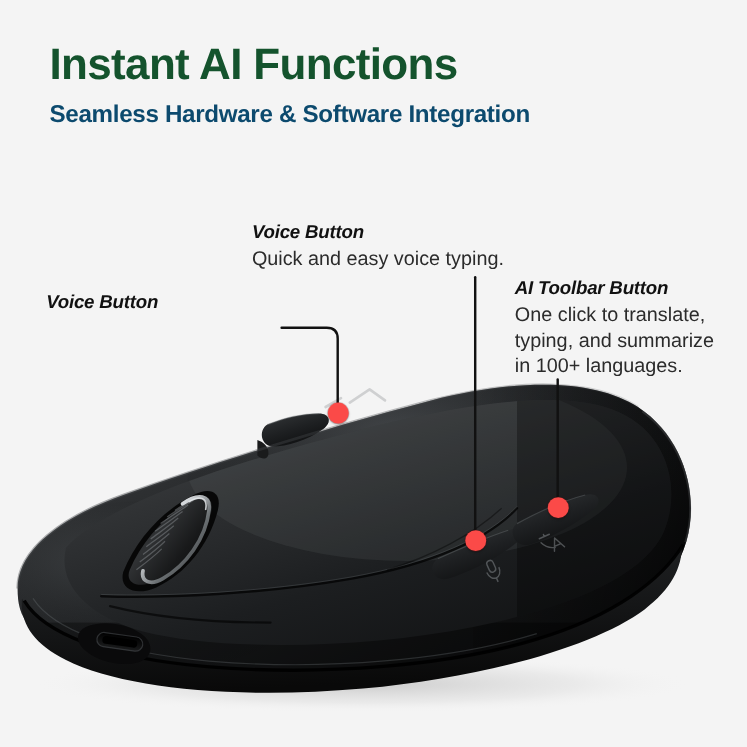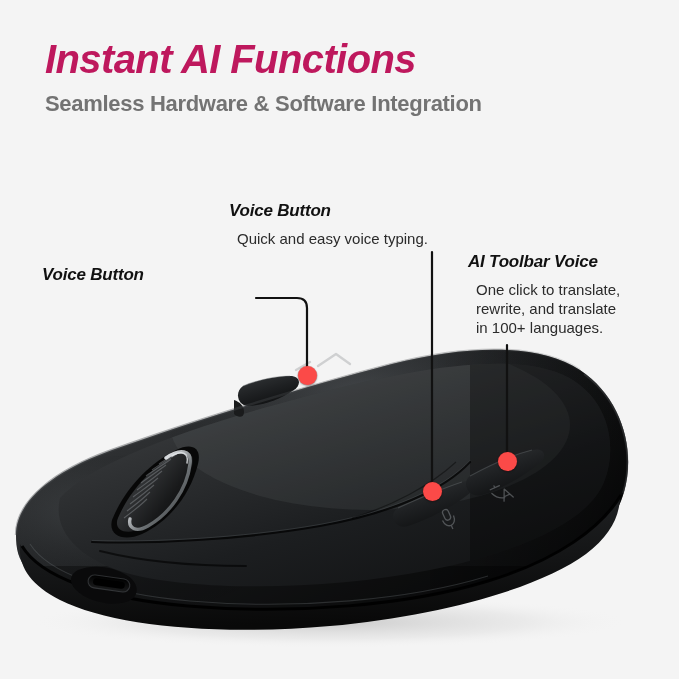--- a/index.html
+++ b/index.html
@@ -9,38 +9,38 @@
     font-family:"Liberation Sans","DejaVu Sans",sans-serif;
     -webkit-font-smoothing:antialiased;
     overflow:hidden;
     position:relative;
   }
   .stage{position:absolute;inset:0;width:679px;height:679px;}
 
   
   .headline{
     position:absolute;left:45px;top:36px;
-    font-size:40px;font-weight:700;color:#be185d;
-    letter-spacing:-0.6px;line-height:1.15;white-space:nowrap;font-style:italic;
+    font-size:40px;font-weight:700;color:#14532d;
+    letter-spacing:-0.6px;line-height:1.15;white-space:nowrap;
   }
   .subhead{
     position:absolute;left:45px;top:91px;
-    font-size:22px;font-weight:700;color:#737373;
+    font-size:22px;font-weight:700;color:#0c4a6e;
     letter-spacing:-0.3px;line-height:1.2;white-space:nowrap;
   }
 
   
   .callout{position:absolute;}
   .callout .c-title{
     font-size:17px;font-weight:700;color:#111;
     letter-spacing:-0.2px;margin:0 0 3px 0;white-space:nowrap;font-style:italic;
   }
   .callout .c-desc{
-    font-size:15px;font-weight:400;color:#2b2b2b;
-    line-height:1.28;margin:8px;white-space:pre-line;
+    font-size:18px;font-weight:400;color:#2b2b2b;
+    line-height:1.28;margin:0;white-space:pre-line;
   }
 
   #callout-left{left:42px;top:265px;}
   #callout-mid{left:229px;top:201px;}
   #callout-right{left:468px;top:252px;}
 
   
   .leaders{position:absolute;left:0;top:0;width:679px;height:679px;pointer-events:none;}
 
   
@@ -326,19 +326,19 @@
   <div class="callout" id="callout-left">
     <p class="c-title">Voice Button</p>
   </div>
 
   <div class="callout" id="callout-mid">
     <p class="c-title">Voice Button</p>
     <p class="c-desc">Quick and easy voice typing.</p>
   </div>
 
   <div class="callout" id="callout-right">
-    <p class="c-title">AI Toolbar Voice</p>
+    <p class="c-title">AI Toolbar Button</p>
     <p class="c-desc">One click to translate,
-rewrite, and translate
+typing, and summarize
 in 100+ languages.</p>
   </div>
 
 </div>
 
 </body></html>

